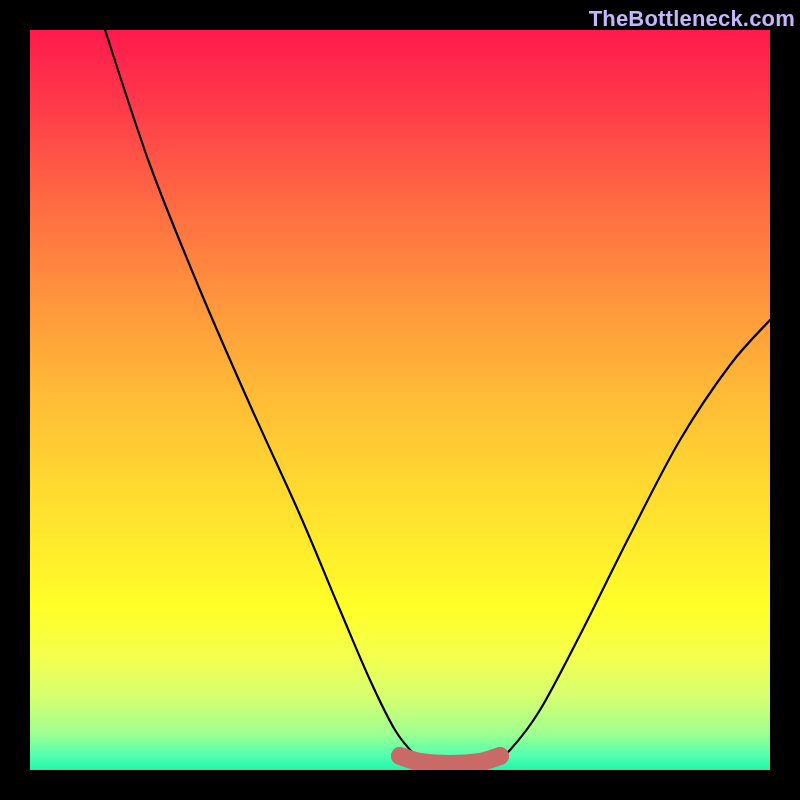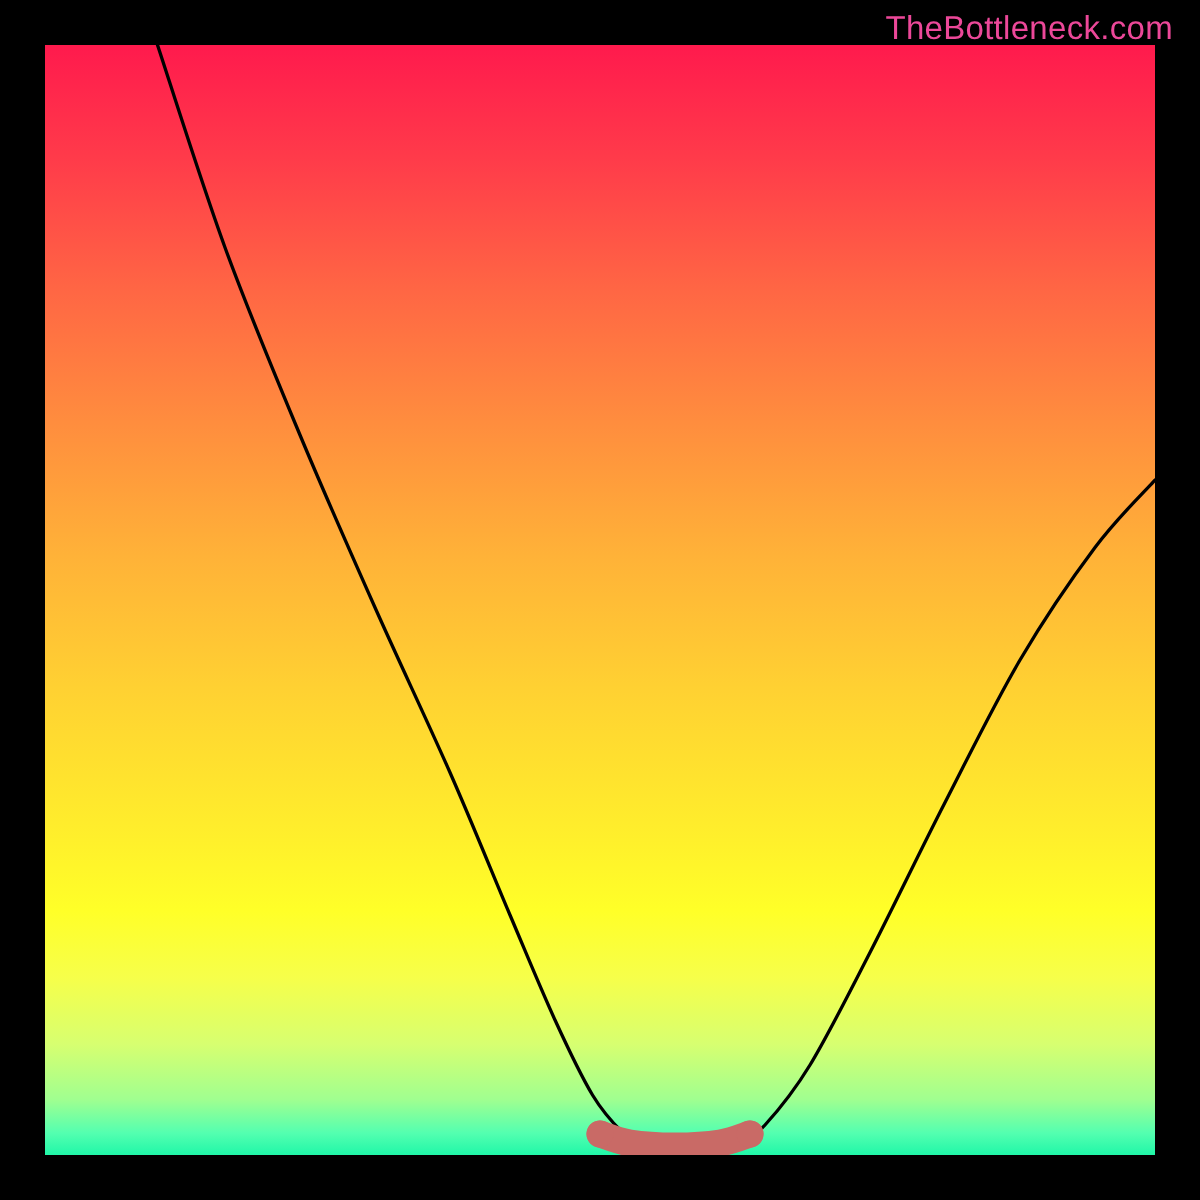--- a/index.html
+++ b/index.html
@@ -37,24 +37,24 @@
       #f6ff4a 84%,
       #d7ff70 90%,
       #a0ff90 95%,
       #54ffb0 98%,
       #20f7a8 100%
     );
   }
   .watermark {
     position: absolute;
     top: 6px;
-    right: 18px;
-    color: #ec4899;
+    right: 5px;
+    color: #c4b5fd;
     font-size: 22px;
-    font-weight: 400;
+    font-weight: 700;
     letter-spacing: 0.2px;
     z-index: 5;
   }
   svg.curves {
     position: absolute;
     left: 0;
     top: 0;
     width: 740px;
     height: 740px;
     z-index: 2;

